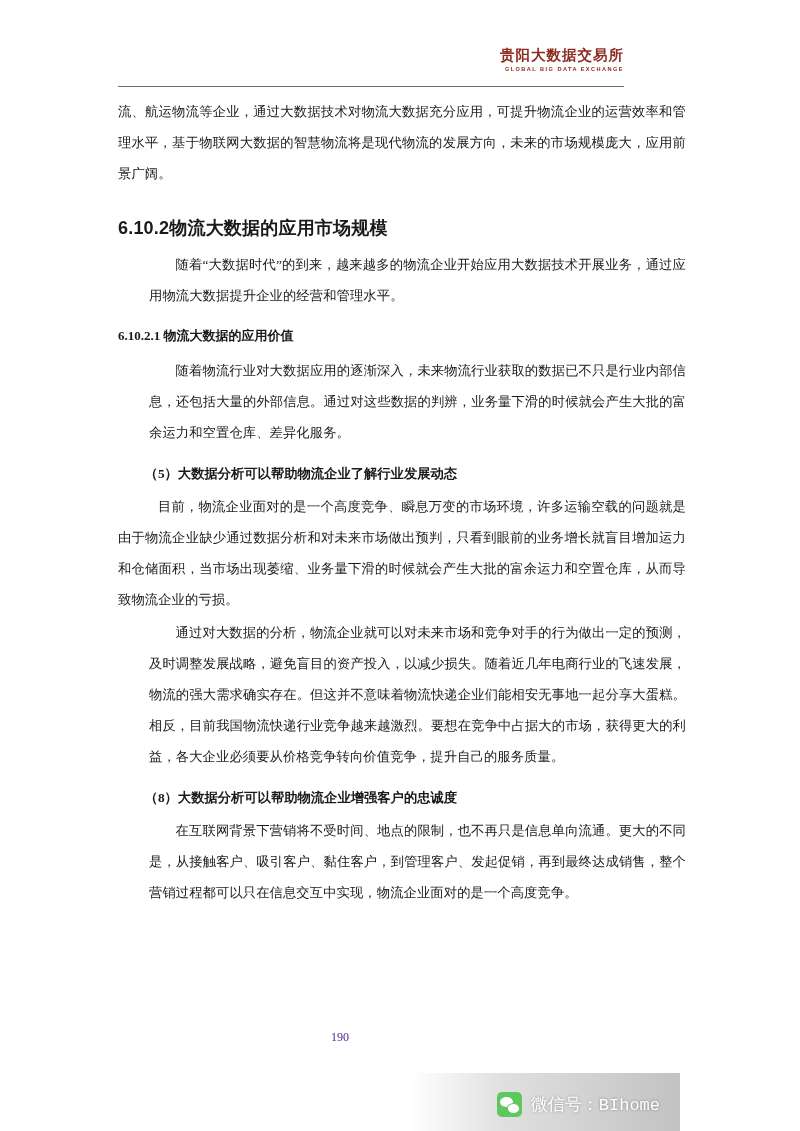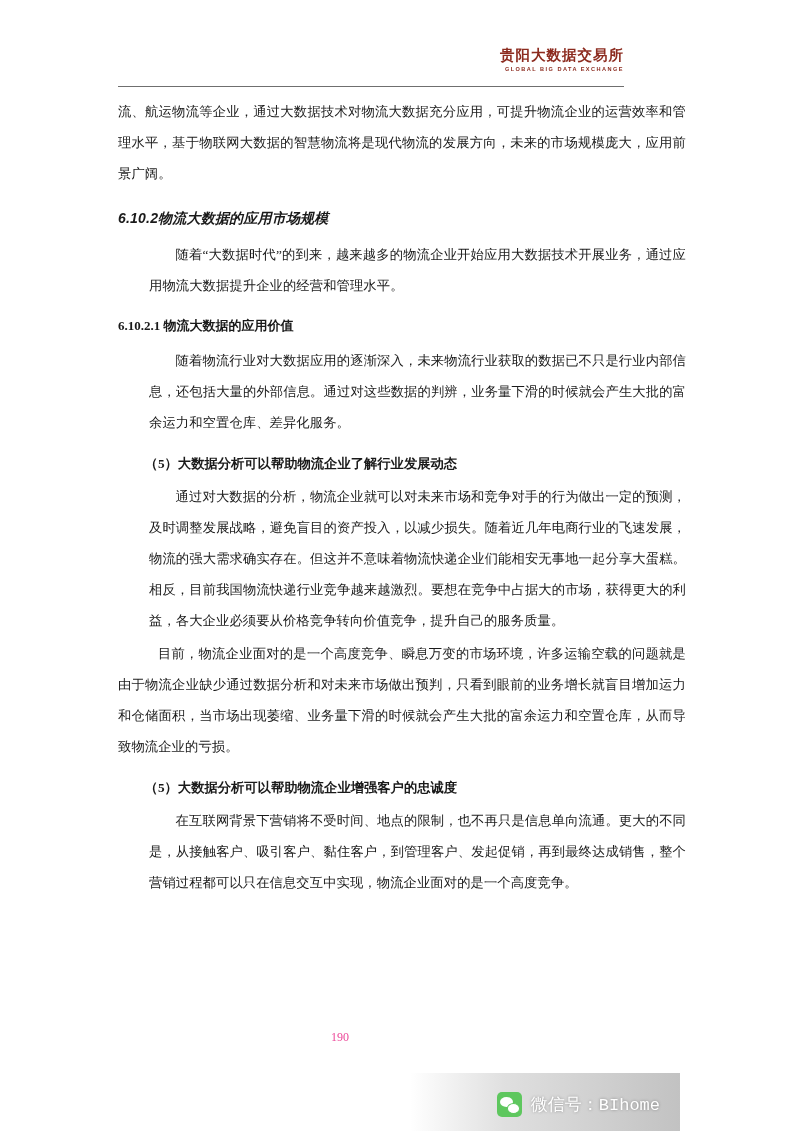--- a/index.html
+++ b/index.html
@@ -65,27 +65,26 @@
     margin: 0 0 2px 0;
     font-size: 13.3px;
     line-height: 31px;
     text-align: justify;
     text-justify: inter-ideograph;
     letter-spacing: 0.1px;
   }
   p.indent { text-indent: 2em; margin-left: 31px; }
   p.indent3 { text-indent: 3em; }
   h2.h-section {
-    margin: 14px 0 6px 0;
+    margin: 24px 0 6px 0;
     font-family: "Liberation Sans", sans-serif;
-    font-size: 14px;
+    font-size: 18px;
     font-weight: bold;
     line-height: 30px;
     letter-spacing: 0.2px;
-    font-style: italic;
   }
   h3.h-sub {
     margin: 10px 0 4px 0;
     font-family: Liberation Serif, serif;
     font-size: 13px;
     font-weight: bold;
     line-height: 30px;
   }
   p.bold-item {
     margin: 10px 0 2px 0;
@@ -96,21 +95,21 @@
   }
   
   .page-number {
     position: absolute;
     left: 0;
     right: 0;
     top: 1030px;
     text-align: center;
     font-size: 12px;
     font-family: "Liberation Serif", serif;
-    color: #ec4899;
+    color: #4c1d95;
   }
   
   .watermark {
     position: absolute;
     right: 20px;
     bottom: 14px;
     display: flex;
     align-items: center;
     gap: 9px;
     color: #ffffff;
@@ -172,25 +171,25 @@
     <h2 class="h-section">6.10.2物流大数据的应用市场规模</h2>
 
     <p class="para indent">随着“大数据时代”的到来，越来越多的物流企业开始应用大数据技术开展业务，通过应用物流大数据提升企业的经营和管理水平。</p>
 
     <h3 class="h-sub">6.10.2.1 物流大数据的应用价值</h3>
 
     <p class="para indent">随着物流行业对大数据应用的逐渐深入，未来物流行业获取的数据已不只是行业内部信息，还包括大量的外部信息。通过对这些数据的判辨，业务量下滑的时候就会产生大批的富余运力和空置仓库、差异化服务。</p>
 
     <p class="bold-item">（5）大数据分析可以帮助物流企业了解行业发展动态</p>
 
+    <p class="para indent3">目前，物流企业面对的是一个高度竞争、瞬息万变的市场环境，许多运输空载的问题就是由于物流企业缺少通过数据分析和对未来市场做出预判，只看到眼前的业务增长就盲目增加运力和仓储面积，当市场出现萎缩、业务量下滑的时候就会产生大批的富余运力和空置仓库，从而导致物流企业的亏损。</p>
+
     <p class="para indent">通过对大数据的分析，物流企业就可以对未来市场和竞争对手的行为做出一定的预测，及时调整发展战略，避免盲目的资产投入，以减少损失。随着近几年电商行业的飞速发展，物流的强大需求确实存在。但这并不意味着物流快递企业们能相安无事地一起分享大蛋糕。相反，目前我国物流快递行业竞争越来越激烈。要想在竞争中占据大的市场，获得更大的利益，各大企业必须要从价格竞争转向价值竞争，提升自己的服务质量。</p>
 
-    <p class="para indent3">目前，物流企业面对的是一个高度竞争、瞬息万变的市场环境，许多运输空载的问题就是由于物流企业缺少通过数据分析和对未来市场做出预判，只看到眼前的业务增长就盲目增加运力和仓储面积，当市场出现萎缩、业务量下滑的时候就会产生大批的富余运力和空置仓库，从而导致物流企业的亏损。</p>
-
-    <p class="bold-item">（5）大数据分析可以帮助物流企业增强客户的忠诚度</p>
+    <p class="bold-item">（8）大数据分析可以帮助物流企业增强客户的忠诚度</p>
 
     <p class="para indent">在互联网背景下营销将不受时间、地点的限制，也不再只是信息单向流通。更大的不同是，从接触客户、吸引客户、黏住客户，到管理客户、发起促销，再到最终达成销售，整个营销过程都可以只在信息交互中实现，物流企业面对的是一个高度竞争。</p>
 
   </div>
 
   <div class="page-number">190</div>
 
   <div class="watermark-bg"></div>
   <div class="watermark">
     <div class="wechat-badge">

